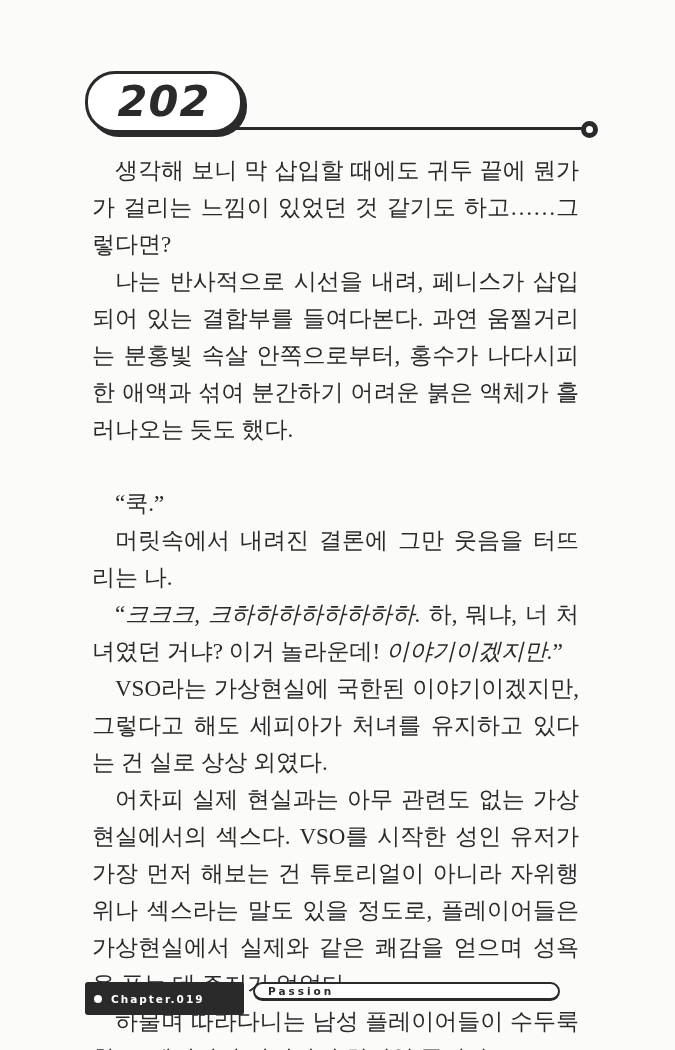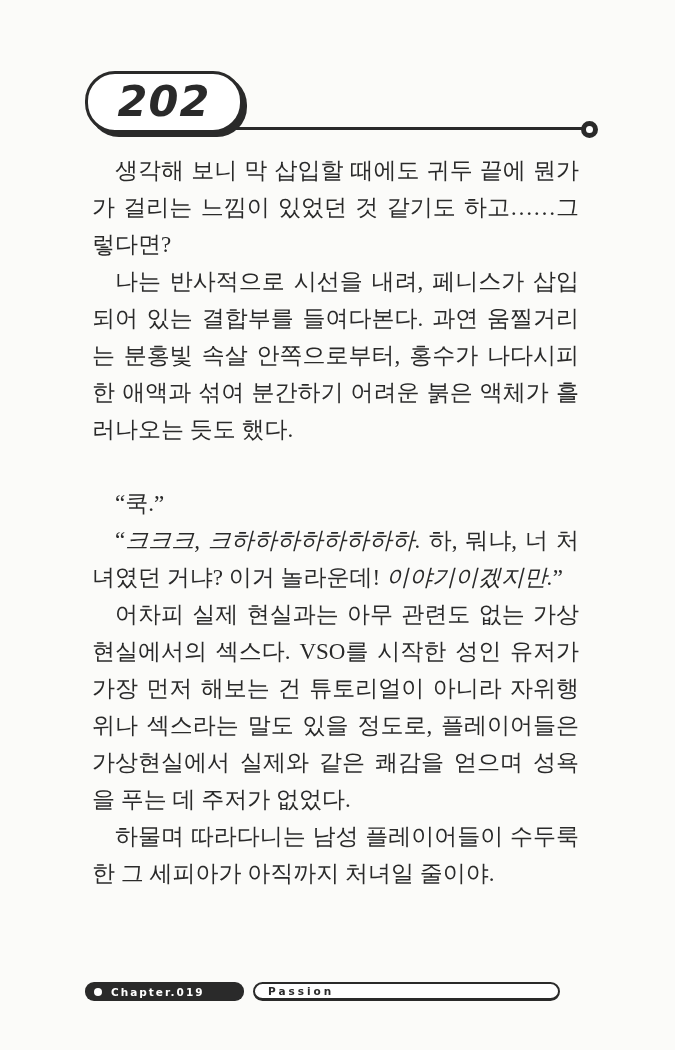--- a/index.html
+++ b/index.html
@@ -56,23 +56,23 @@
     word-break:break-all;
     letter-spacing:0px;
   }
   .para{margin:0;text-indent:23px;}
   .para.gap-before{margin-top:37px;}
   .para .em{font-style:italic;}
 
   
   .chapter-pill{
     position:absolute;left:85px;top:982px;
-    width:159px;height:19px;
+    width:159px;height:33px;
     background:var(--ink);
-    border-radius:9px;
+    border-radius:3px;
     color:#ffffff;
     display:flex;align-items:center;
     box-sizing:border-box;
     padding-left:9px;
     font-family:"DejaVu Sans", sans-serif;
     font-weight:bold;font-size:10.5px;letter-spacing:2px;
   }
   .chapter-pill .dot{
     width:8px;height:8px;border-radius:50%;
     background:#ffffff;margin-right:9px;flex:0 0 auto;
@@ -100,21 +100,23 @@
   <div class="page-number-badge">
     <span>202</span>
   </div>
   <div class="header-line"></div>
   <div class="header-ring"></div>
 
   <div class="text-block" id="paragraphs">
       <p class="para"><span>생각해 보니 막 삽입할 때에도 귀두 끝에 뭔가가 걸리는 느낌이 있었던 것 같기도 하고……그렇다면?</span></p>
       <p class="para"><span>나는 반사적으로 시선을 내려, 페니스가 삽입되어 있는 결합부를 들여다본다. 과연 움찔거리는 분홍빛 속살 안쪽으로부터, 홍수가 나다시피 한 애액과 섞여 분간하기 어려운 붉은 액체가 흘러나오는 듯도 했다.</span></p>
       <p class="para gap-before"><span>“쿡.”</span></p>
+      <p class="para"><span>머릿속에서 내려진 결론에 그만 웃음을 터뜨리는 나.</span></p>
       <p class="para"><span>“</span><span class="em">크크크, 크하하하하하하하하.</span><span> 하, 뭐냐, 너 처녀였던 거냐? 이거 놀라운데! </span><span class="em">이야기이겠지만.</span><span>”</span></p>
+      <p class="para"><span>VSO라는 가상현실에 국한된 이야기이겠지만, 그렇다고 해도 세피아가 처녀를 유지하고 있다는 건 실로 상상 외였다.</span></p>
       <p class="para"><span>어차피 실제 현실과는 아무 관련도 없는 가상현실에서의 섹스다. VSO를 시작한 성인 유저가 가장 먼저 해보는 건 튜토리얼이 아니라 자위행위나 섹스라는 말도 있을 정도로, 플레이어들은 가상현실에서 실제와 같은 쾌감을 얻으며 성욕을 푸는 데 주저가 없었다.</span></p>
       <p class="para"><span>하물며 따라다니는 남성 플레이어들이 수두룩한 그 세피아가 아직까지 처녀일 줄이야.</span></p>
     </div>
 
   <div class="chapter-pill">
     <span class="dot"></span>
     <span>Chapter.019</span>
   </div>
   <div class="title-pill">
     <span>Passion</span>

